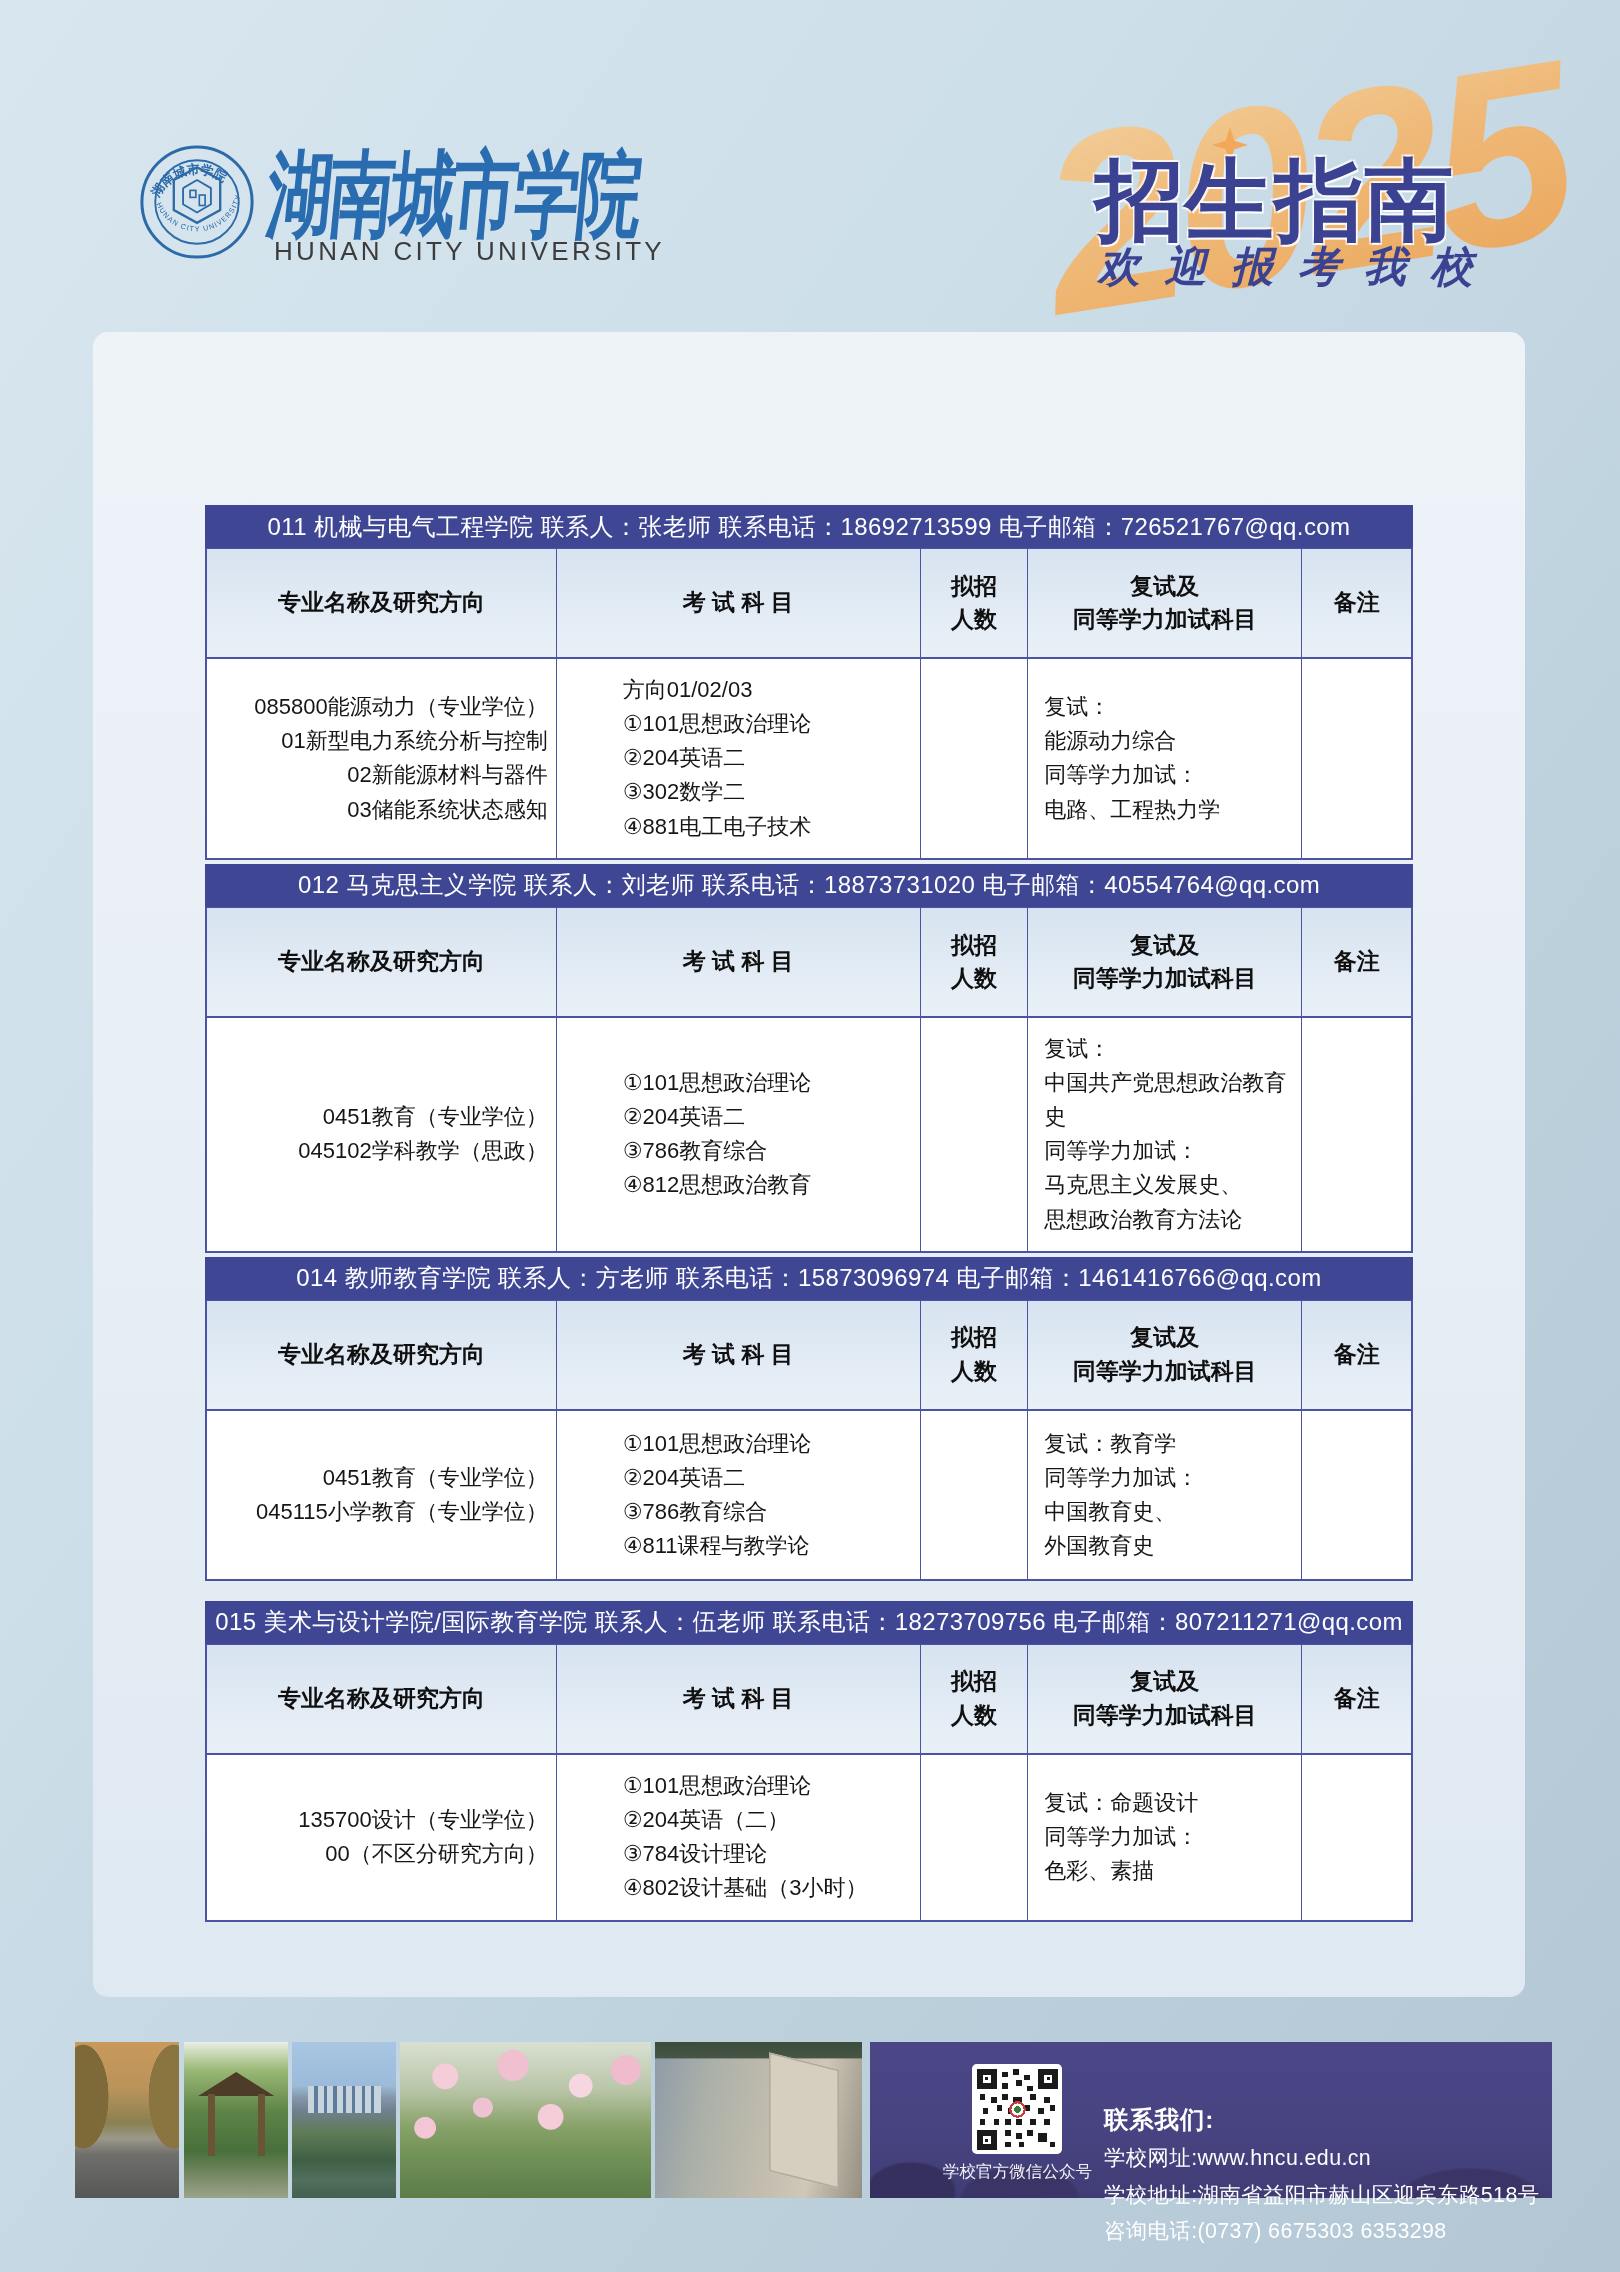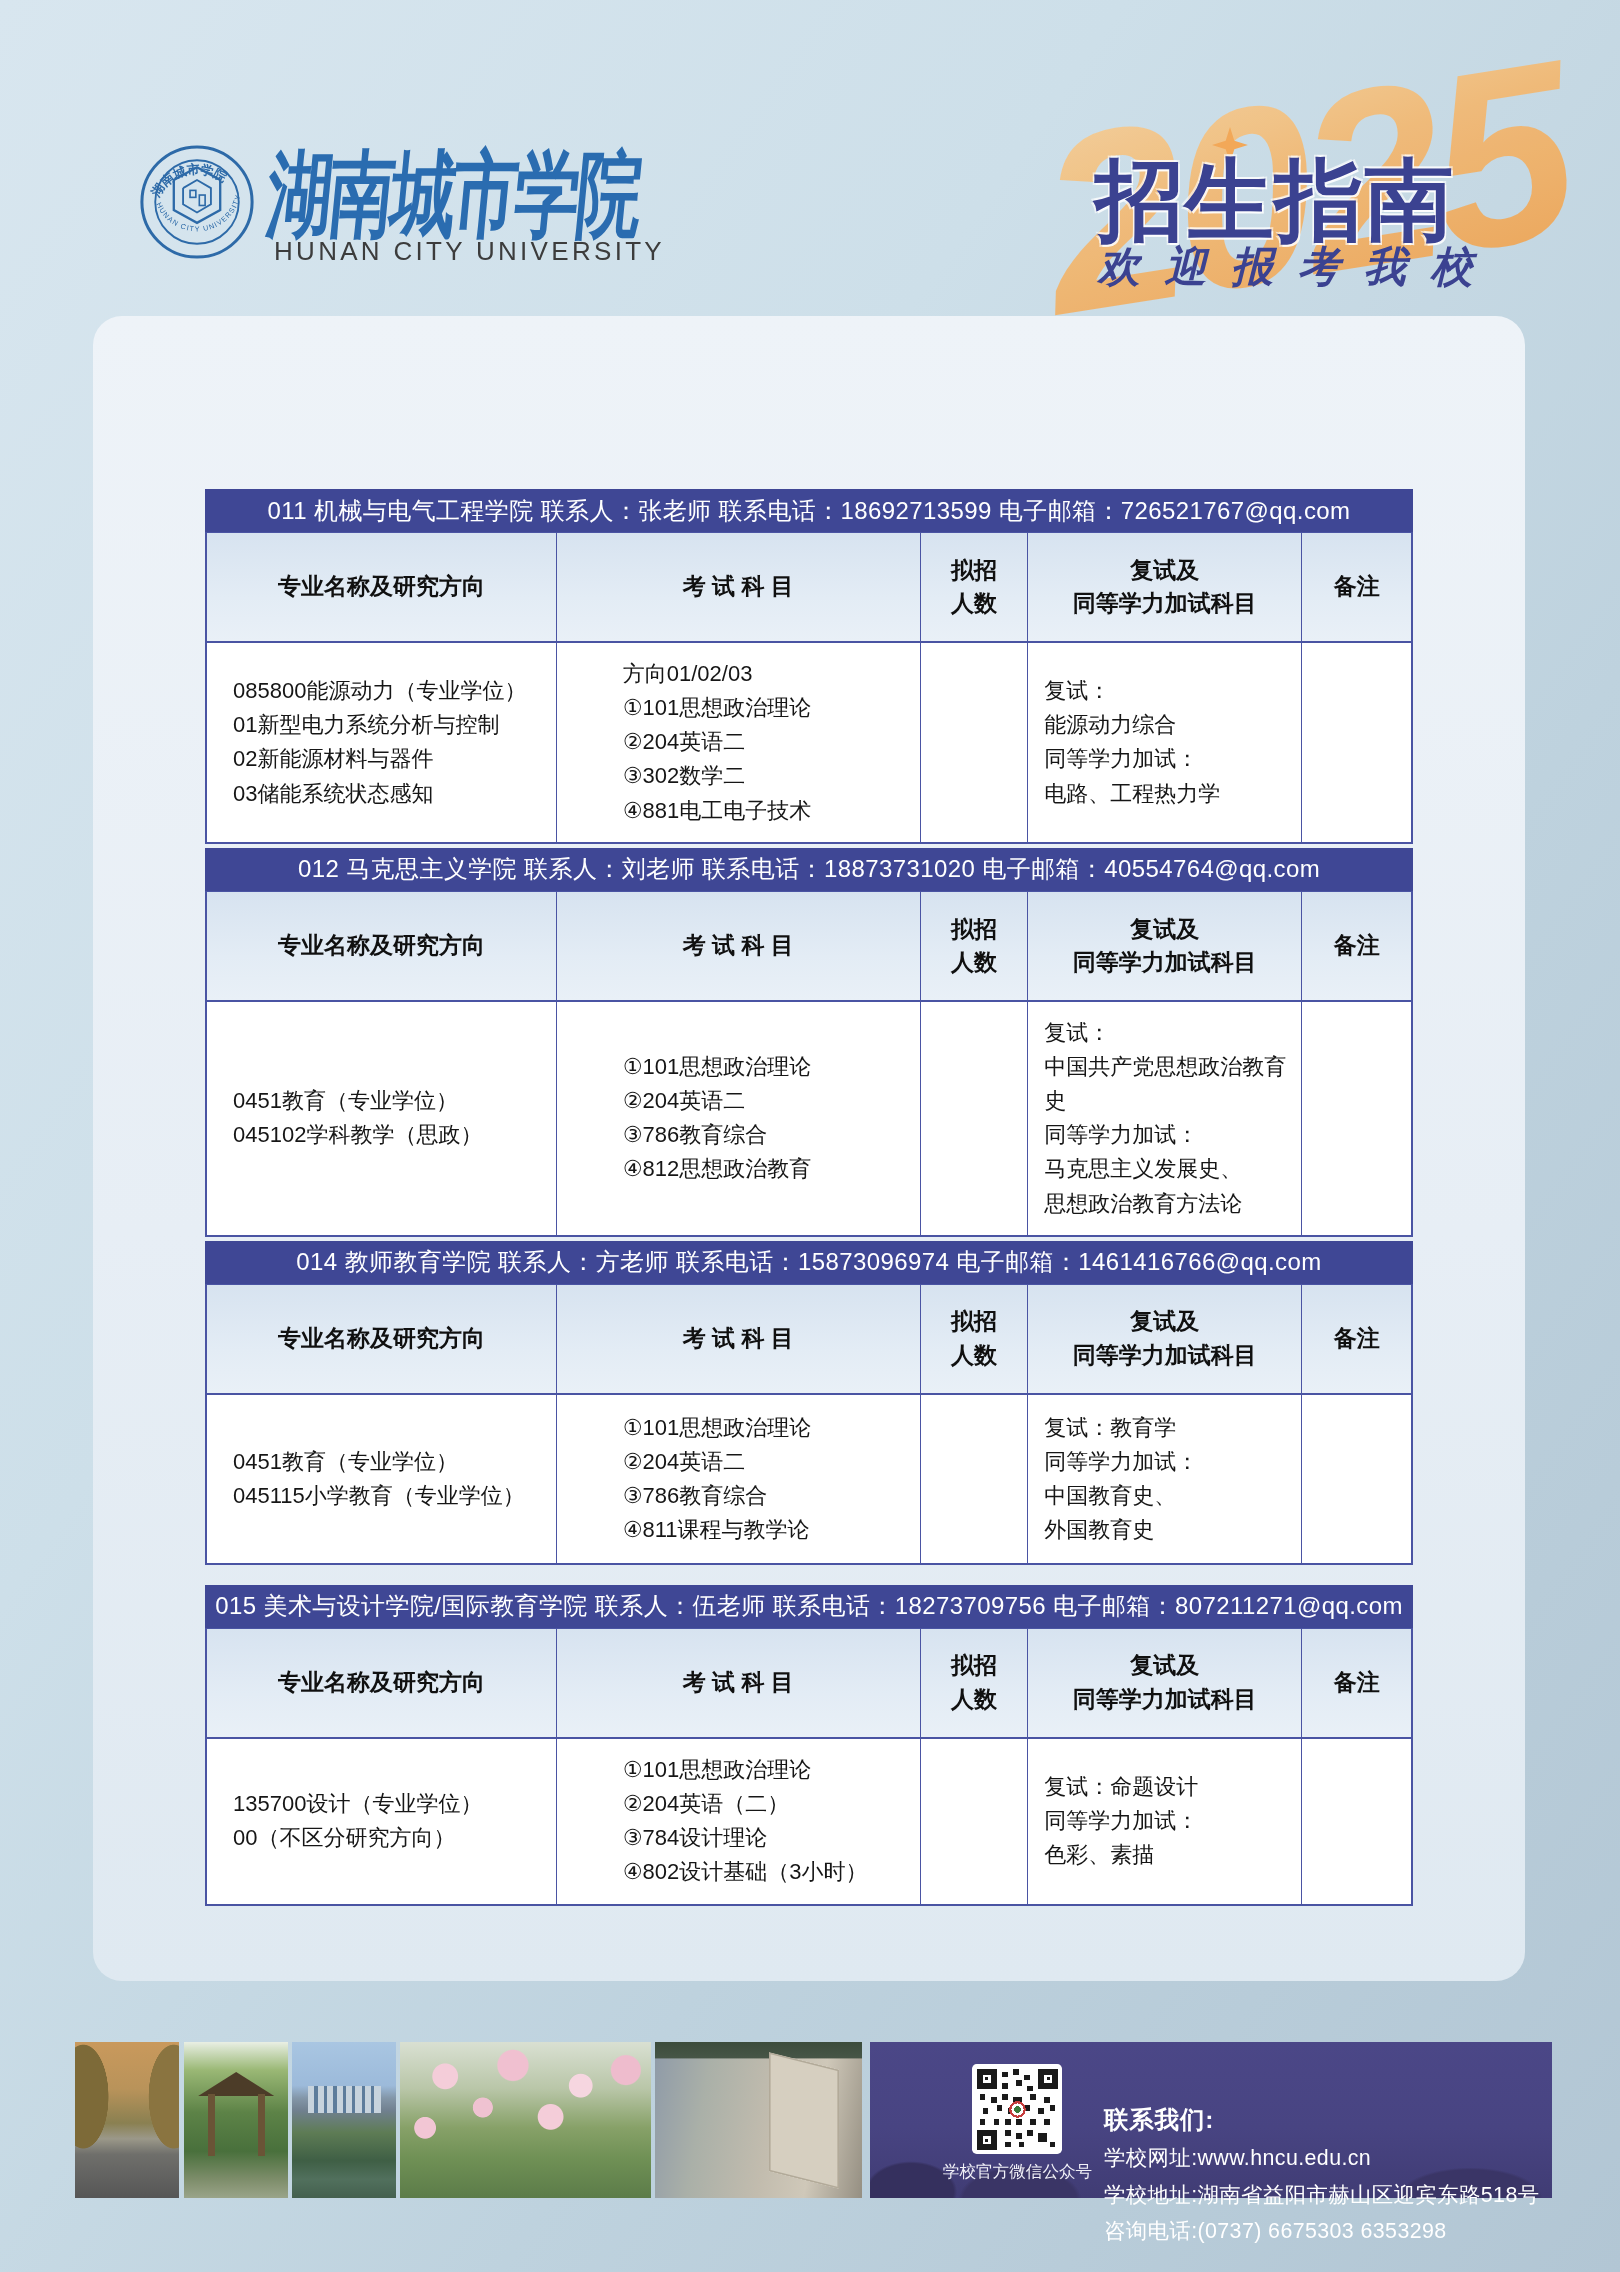--- a/index.html
+++ b/index.html
@@ -34,42 +34,42 @@
     position:absolute;left:1095px;top:141px;width:443px;
     font-size:89px;font-weight:900;color:#3b4291;letter-spacing:0.8px;white-space:nowrap;
     text-shadow:1.6px 1.6px 0 rgba(255,255,255,.85),-1.6px -1.6px 0 rgba(255,255,255,.6),1.6px -1.6px 0 rgba(255,255,255,.6),-1.6px 1.6px 0 rgba(255,255,255,.6);
   }
   .guide-sub{
     position:absolute;left:1098px;top:239px;width:443px;
     font-size:42px;font-weight:800;font-style:italic;color:#3b4291;letter-spacing:24.5px;white-space:nowrap;
   }
   
   .card{
-    position:absolute;left:93px;top:316px;width:1432px;height:1665px;border-radius:29px;
+    position:absolute;left:93px;top:332px;width:1432px;height:1665px;border-radius:15px;
     background:linear-gradient(180deg,#eef3f8 0%,#e7eef5 55%,#dfe9f1 100%);
   }
   .tables{position:absolute;left:112px;top:0;width:1208px;}
   .tblock{margin:0;}
   .m1{margin-top:173px;} .m2{margin-top:4px;} .m3{margin-top:4px;} .m4{margin-top:20px;}
   .sbar{
     height:43px;background:#3f4795;color:#ffffff;display:flex;align-items:center;justify-content:center;
     font-size:24px;letter-spacing:0.4px;white-space:pre-line;
   }
   .tbl{border:2.4px solid #4a54a3;border-top:1.6px solid #4a54a3;background:#ffffff;}
   .trow{display:flex;align-items:stretch;}
   .thead{
     background:linear-gradient(180deg,#d7e3f0 0%,#e3ecf5 60%,#e9f0f7 100%);
     height:108px;border-bottom:2px solid #4a54a3;
   }
   .c{box-sizing:border-box;border-right:1.6px solid #4a54a3;display:flex;flex-direction:column;justify-content:center;}
   .c:last-child{border-right:none;}
   .c1{width:351px;} .c2{width:365px;} .c3{width:108px;} .c4{width:275px;} .c5{width:109px;}
   .thead .c{align-items:center;text-align:center;font-size:23px;font-weight:600;color:#101010;line-height:1.45;}
   .tbodyr .c{font-size:22px;color:#161616;line-height:1.55;padding:14.2px 8px;}
-  .tbodyr .c1{padding-left:26px;}
+  .tbodyr .c1{padding-left:26px;text-align:right;}
   .tbodyr .c2{padding-left:66px;}
   .tbodyr .c4{padding-left:16px;}
   .pre{white-space:pre-line;}
   .h240{min-height:190px;} .h218{min-height:173px;} .h212{min-height:168px;} .h178{min-height:141px;}
   
   .strip{position:absolute;left:0;top:2042px;width:1621px;height:156px;}
   .photo{position:absolute;top:0;height:156px;}
   .p1{left:75px;width:104px;background:
       linear-gradient(180deg,#c9995c 0%,#b9935a 30%,#8a8051 52%,#9b9889 62%,#6f6f6b 72%,#565656 100%);}
   .p1:before{content:"";position:absolute;inset:0;background:

